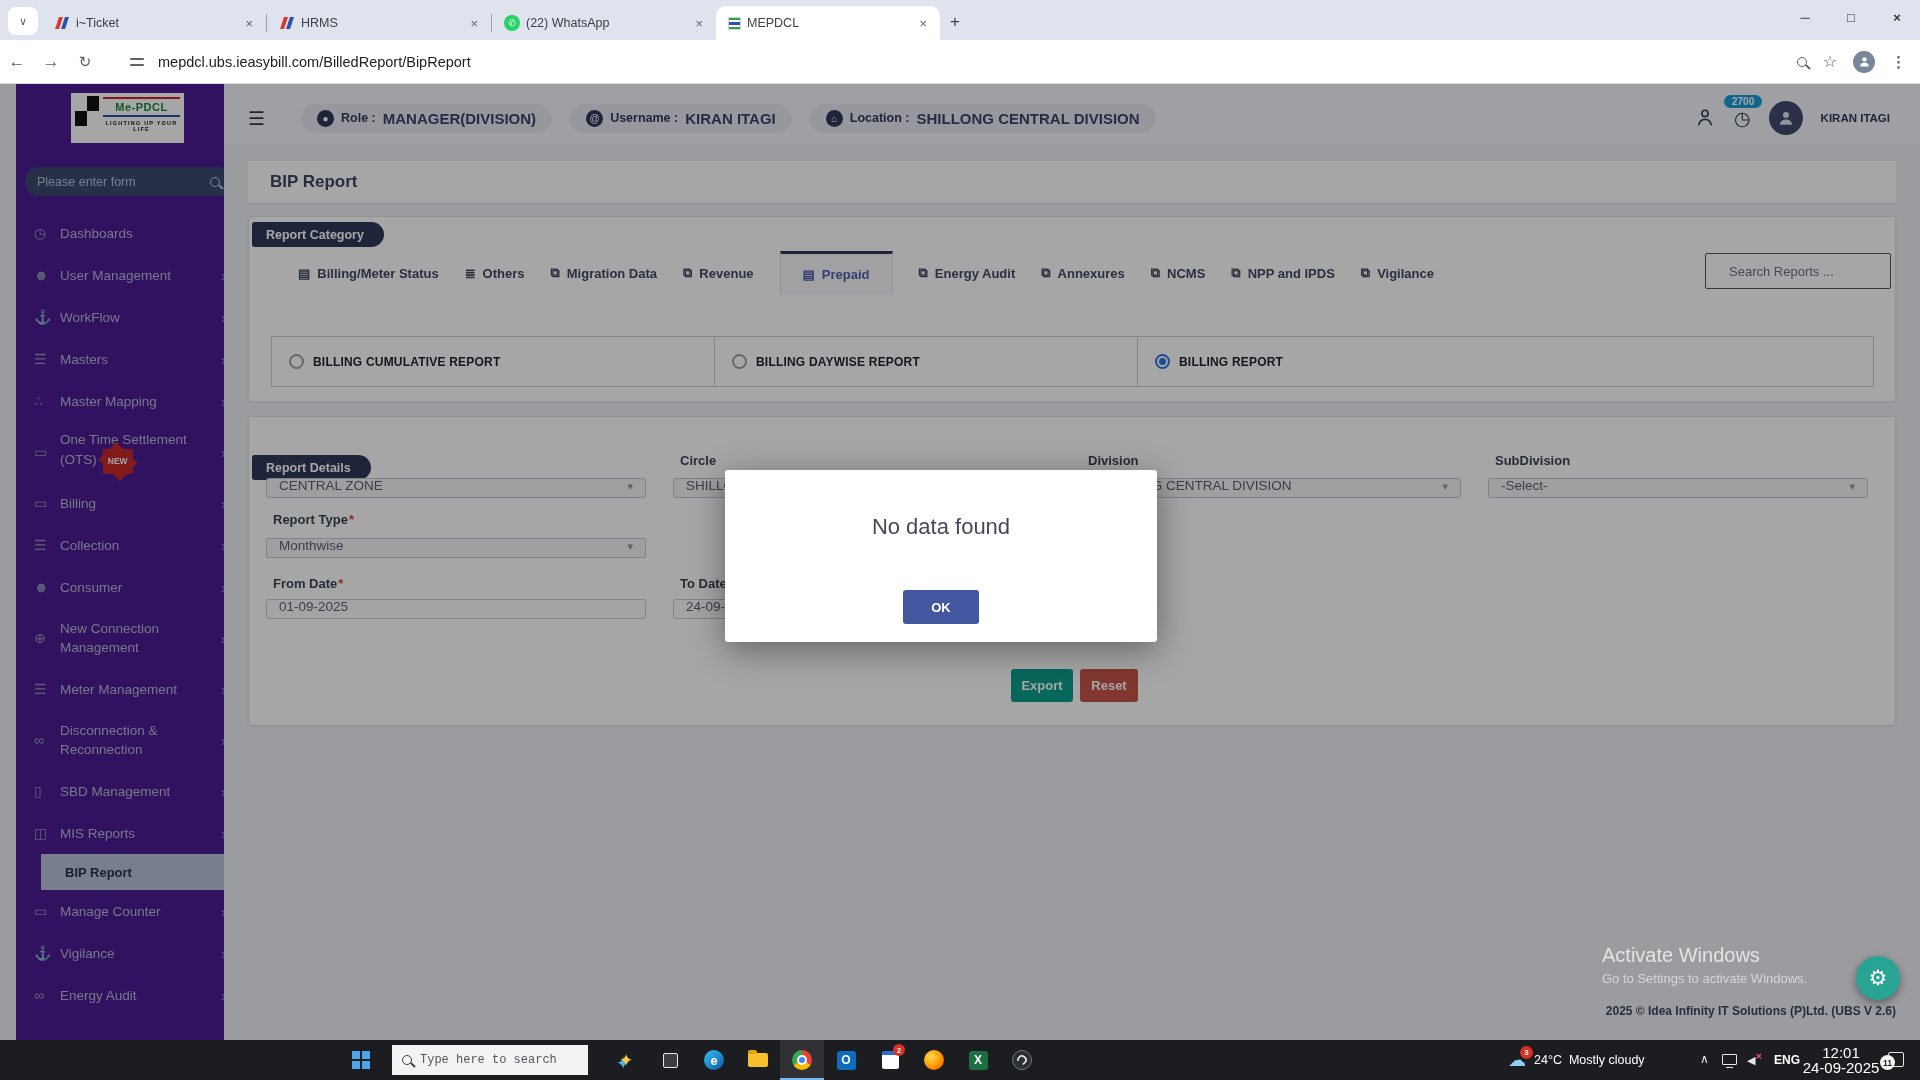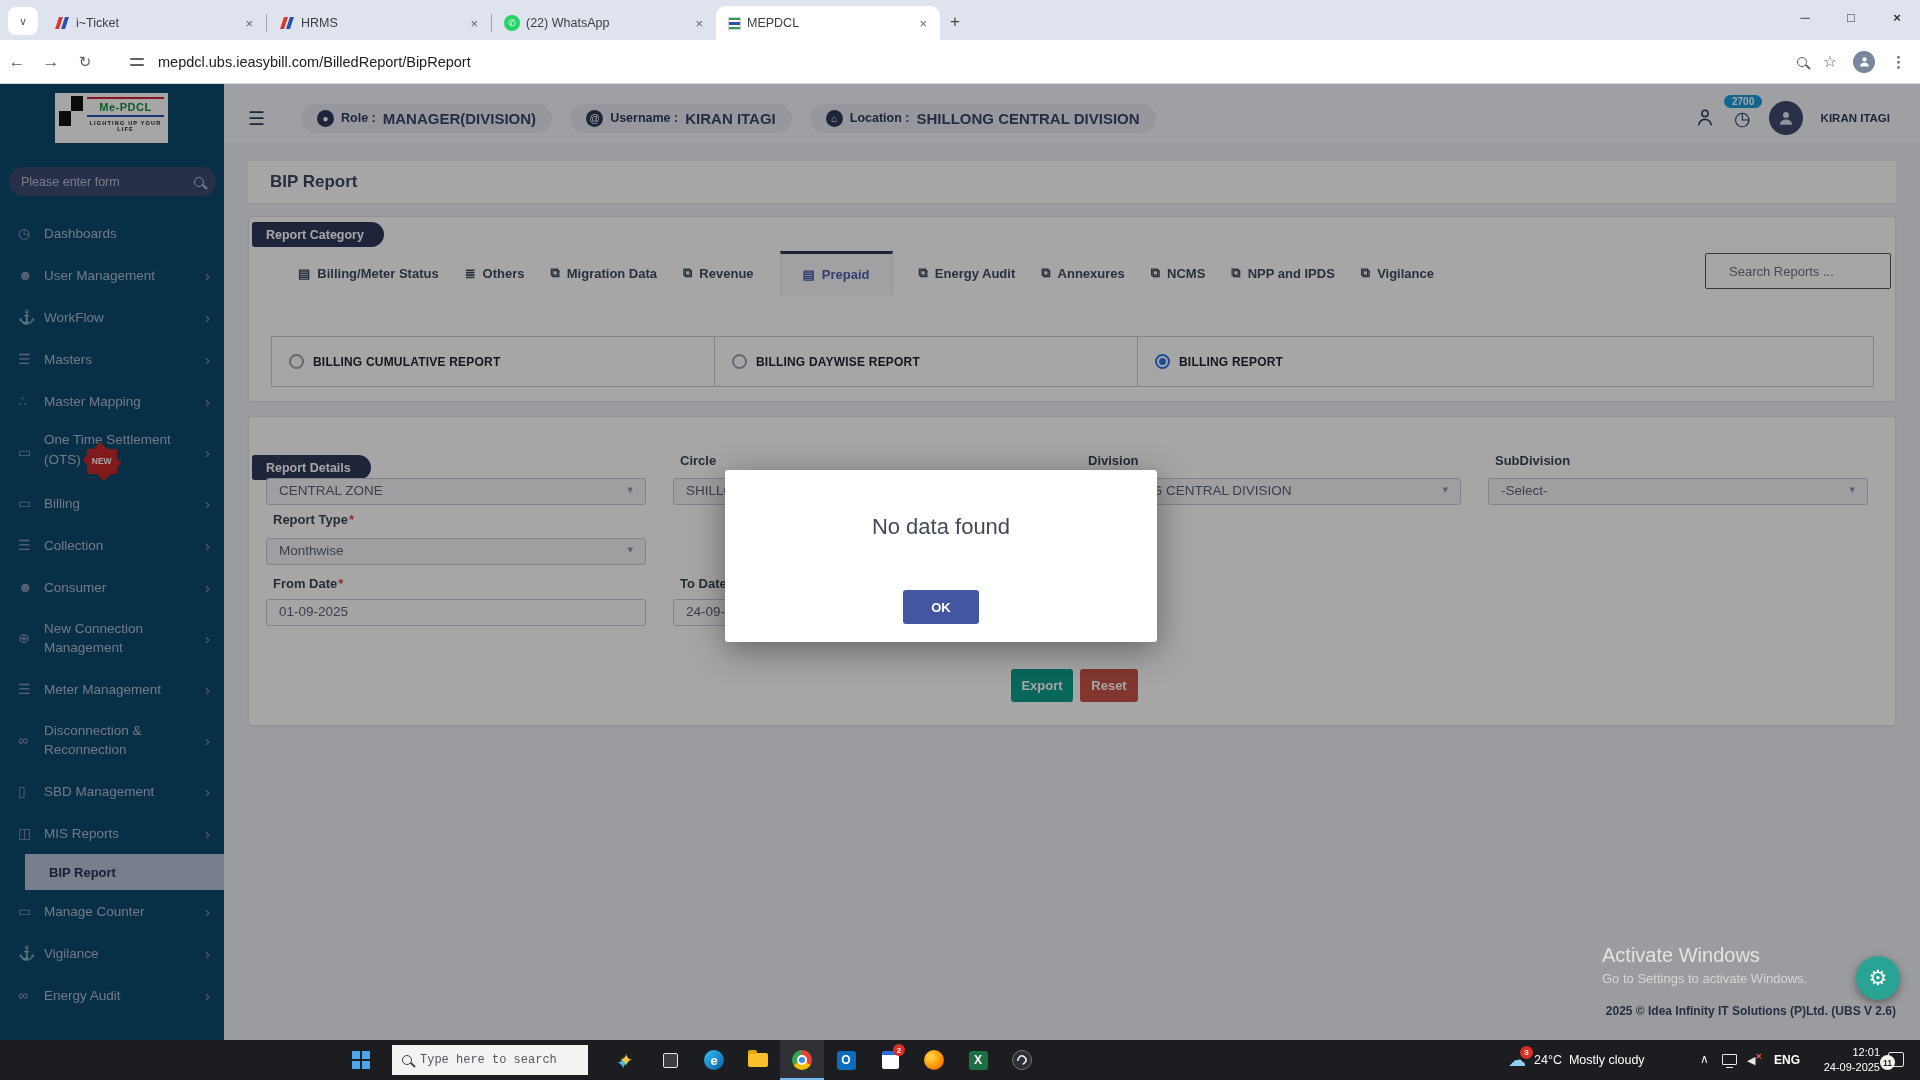--- a/index.html
+++ b/index.html
@@ -37,21 +37,21 @@
   .url-text { font-size:14.5px; color:#202124; flex:1; }
   .tb-right { display:flex; align-items:center; gap:16px; margin-right:14px; }
   .mag { width:10px; height:10px; border:1.7px solid #5f6368; border-radius:50%; position:relative; display:inline-block; }
   .mag::after { content:""; position:absolute; width:6px; height:1.7px; background:#5f6368; transform:rotate(45deg); right:-5px; bottom:-2px; }
   .star { font-size:16px; color:#5f6368; }
   .avatar-sm { width:22px; height:22px; border-radius:50%; background:#7a869c; display:flex; align-items:center; justify-content:center; }
   .kebab { font-size:15px; color:#5f6368; font-weight:bold; }
 
   
   .app { position:absolute; left:0; top:84px; width:1920px; height:956px; background:#eef0f4; }
-  .sidebar { position:absolute; left:0; top:0; width:224px; height:956px; background:#0c4a6e; overflow:hidden; }
+  .sidebar { position:absolute; left:16px; top:0; width:224px; height:956px; background:#4c1d95; overflow:hidden; }
   .logo-box { width:113px; height:50px; background:#fff; margin:9px auto 0 55px; padding:3px 4px; display:flex; gap:4px; }
   .logo-check { width:24px; height:30px; background:conic-gradient(#111 0 25%, #fff 0 50%, #111 0 75%, #fff 0); }
   .logo-right { flex:1; }
   .logo-line-r { height:2px; background:#c23; margin:1px 0 2px; }
   .logo-line-b { height:2px; background:#2a52b0; margin:2px 0 1px; }
   .logo-name { color:#1b8a3a; font-weight:bold; font-size:11px; letter-spacing:.5px; text-align:center; }
   .logo-tagline { font-size:5.5px; letter-spacing:1.2px; color:#111; text-align:center; margin-top:3px; font-weight:bold; }
   .side-search { margin:24px 8px 0 9px; height:29px; background:#3d4a6f; border-radius:14px; display:flex; align-items:center; padding:0 12px; }
   .side-search input { flex:1; background:transparent; border:none; outline:none; color:#c3cadd; font-size:12.5px; font-family:inherit; }
   .side-search input::placeholder { color:#b9c1d9; }
@@ -103,21 +103,21 @@
   .radio-cell:last-child { border-right:none; }
   .radio { width:15px; height:15px; border:2px solid #9aa0ab; border-radius:50%; flex:none; position:relative; background:#fff; }
   .radio.checked { border-color:#2e75e6; }
   .radio.checked::after { content:""; position:absolute; inset:2px; border-radius:50%; background:#2e75e6; }
   .radio-label { font-size:12px; font-weight:bold; color:#1f2430; letter-spacing:.2px; }
 
   .fcol { position:absolute; width:380px; }
   .c1{left:17px;} .c2{left:424px;} .c3{left:832px;} .c4{left:1239px;}
   .flabel { position:absolute; left:7px; font-size:13px; font-weight:600; color:#3b4556; }
   .req::after { content:"*"; color:#e04138; margin-left:1px; }
-  .fctl { position:absolute; left:0; width:380px; height:27px; border:1px solid #c6cad6; border-radius:3px; background:#f4f5f9; display:flex; align-items:flex-start; padding:4px 12px; font-size:13.5px; color:#5a6374; }
+  .fctl { position:absolute; left:0; width:380px; height:20px; border:1px solid #c6cad6; border-radius:3px; background:#f4f5f9; display:flex; align-items:flex-end; padding:4px 12px; font-size:13.5px; color:#5a6374; }
   .fctl .caret { margin-left:auto; color:#8f97a6; font-size:11px; }
   .finput { background:#fcfcfe; }
   .lab-r1 { top:36px; } .ctl-r1 { top:61px; }
   .lab-rt { top:95px; } .ctl-rt { top:121px; }
   .lab-dt { top:159px; } .ctl-dt { top:182px; }
   .btn { position:absolute; top:252px; height:33px; border:none; border-radius:3px; color:#fff; font-size:13px; font-weight:600; display:flex; align-items:center; justify-content:center; font-family:inherit; }
   .btn-export { left:762px; width:62px; background:#0d9f8d; }
   .btn-reset { left:831px; width:58px; background:#c8544a; }
   .page-footer { position:absolute; left:24px; top:861px; width:1648px; text-align:right; font-size:12px; font-weight:bold; color:#3b4863; }
 
@@ -159,21 +159,21 @@
   .tb-weather { position:absolute; left:1508px; top:0; height:40px; display:flex; align-items:center; gap:8px; }
   .cloud { position:relative; font-size:18px; color:#8fd0f8; }
   .cloud-badge { position:absolute; top:-3px; right:-7px; background:#d93025; color:#fff; font-size:8px; font-weight:bold; width:13px; height:13px; border-radius:50%; display:flex; align-items:center; justify-content:center; }
   .weather-text { font-size:12.5px; color:#fff; }
   .tb-caret { position:absolute; left:1700px; top:12px; font-size:12px; color:#e8e8e8; }
   .tb-net { position:absolute; left:1722px; top:14px; width:15px; height:11px; border:1.5px solid #e8e8e8; border-radius:1px; }
   .tb-net::after { content:""; position:absolute; left:3px; bottom:-4px; width:7px; height:1.5px; background:#e8e8e8; }
   .tb-vol { position:absolute; left:1747px; top:12px; font-size:11px; color:#e8e8e8; }
   .tb-vol sup { color:#ff5a50; font-size:8px; font-weight:bold; }
   .tb-lang { position:absolute; left:1774px; top:13px; font-size:12px; font-weight:600; color:#fff; }
-  .tb-clock { position:absolute; left:1802px; top:5px; width:78px; text-align:right; font-size:11px; color:#fff; line-height:15px; }
+  .tb-clock { position:absolute; left:1802px; top:5px; width:78px; text-align:center; font-size:15px; color:#fff; line-height:15px; }
   .tb-notif { position:absolute; left:1888px; top:12px; width:16px; height:15px; border:1.5px solid #e8e8e8; border-radius:2px; }
   .notif-badge { position:absolute; left:-9px; bottom:-4px; background:#f5f5f5; color:#222; font-size:8.5px; font-weight:bold; width:15px; height:15px; border-radius:50%; display:flex; align-items:center; justify-content:center; }
 </style>
 </head>
 <body>
 
 <div class="screen">
 
   <div class="tabstrip">
     <div class="tab-search-pill">

